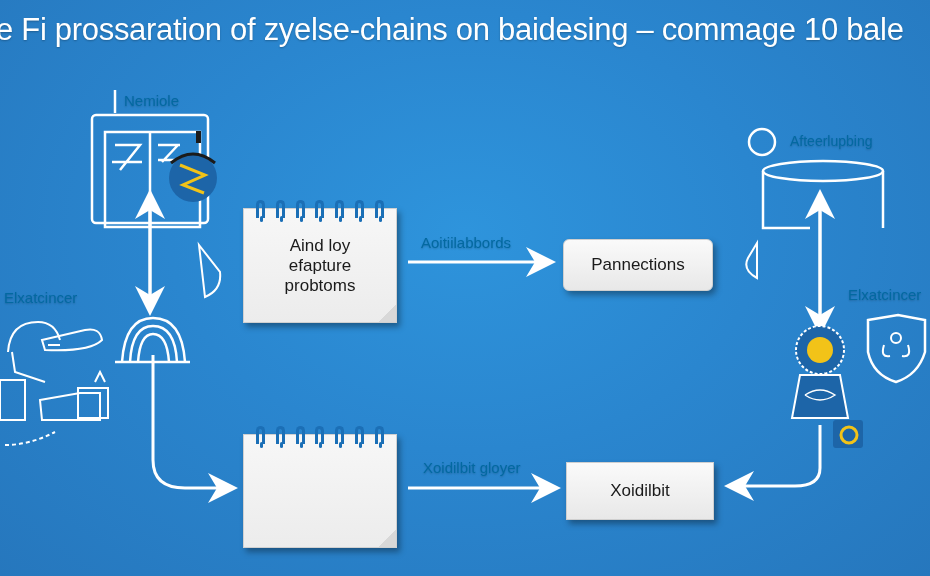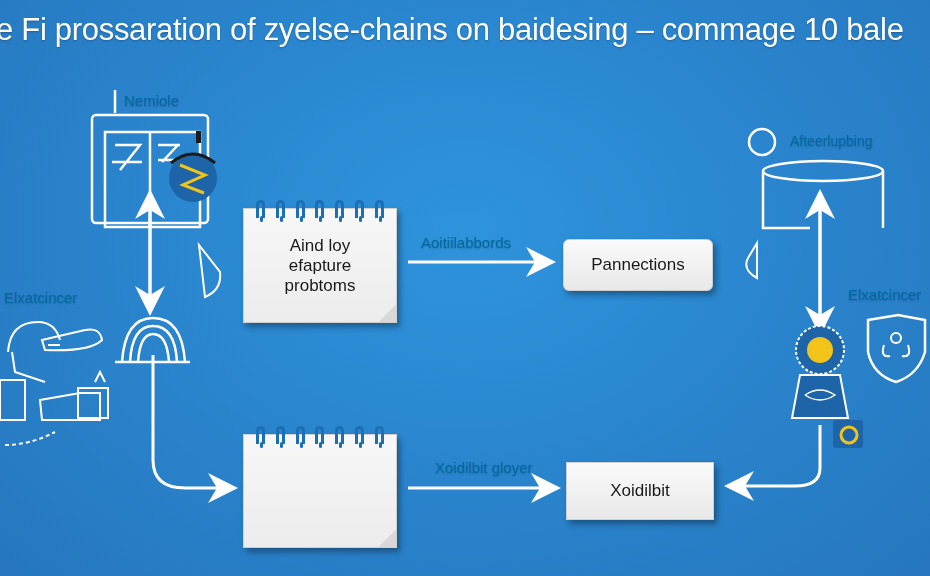--- a/index.html
+++ b/index.html
@@ -159,19 +159,19 @@
     <span class="ring"></span>
     <span class="ring"></span>
     <span class="ring"></span>
     <span class="ring"></span>
     <span class="ring"></span>
   </div>
   <span class="corner"></span>
 </div>
 
 <div class="lbl" style="left:421px; top:234px;">Aoitiilabbords</div>
-<div class="lbl" style="left:423px; top:459px;margin-left:12px;">Xoidilbit gloyer</div>
+<div class="lbl" style="left:423px; top:459px;">Xoidilbit gloyer</div>
 
 <div class="box" style="left:563px; top:239px; width:148px; height:50px;border-radius:6px;">Pannections</div>
 <div class="box" style="left:566px; top:462px; width:146px; height:56px;">Xoidilbit</div>
 
 <div class="lbl" style="left:790px; top:133px; font-size:14px;">Afteerlupbing</div>
 <div class="lbl" style="left:848px; top:286px;">Elxatcincer</div>
 
 </body></html>

